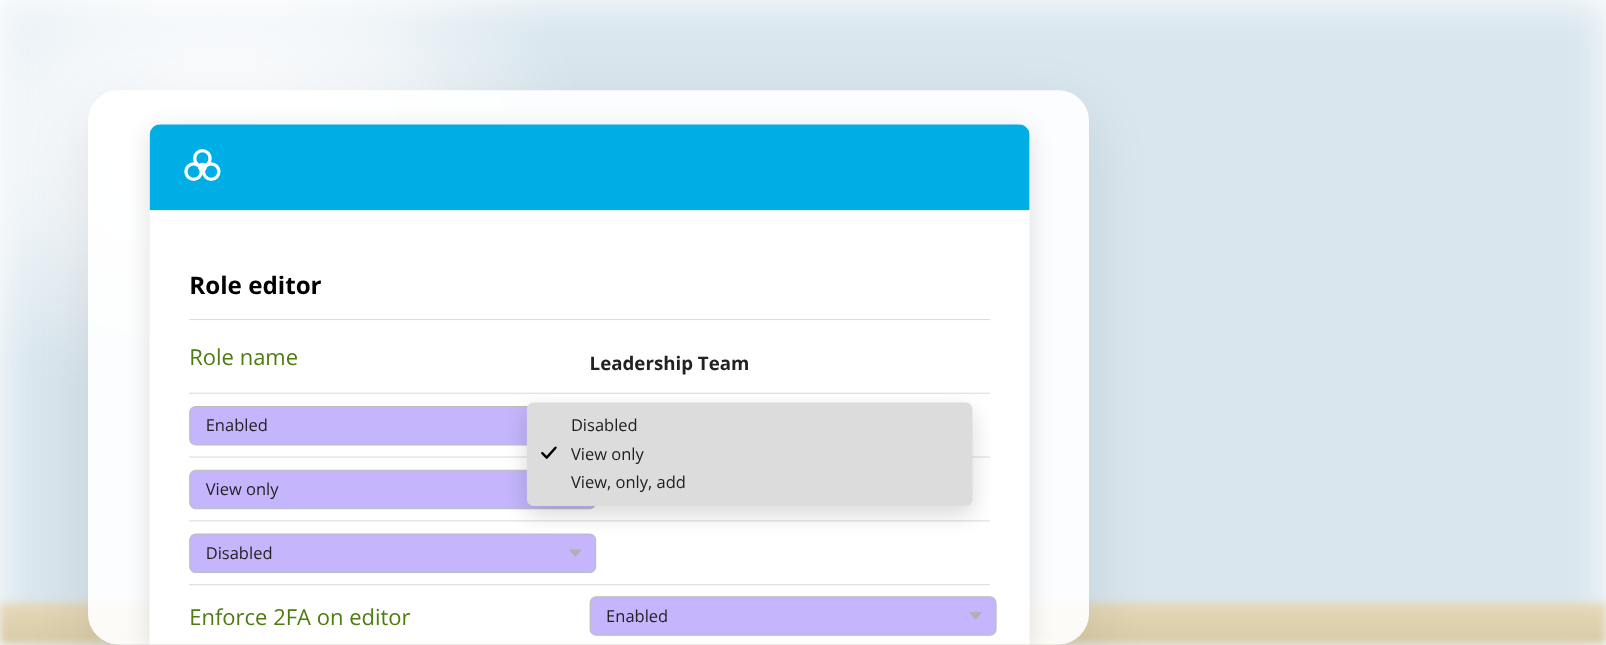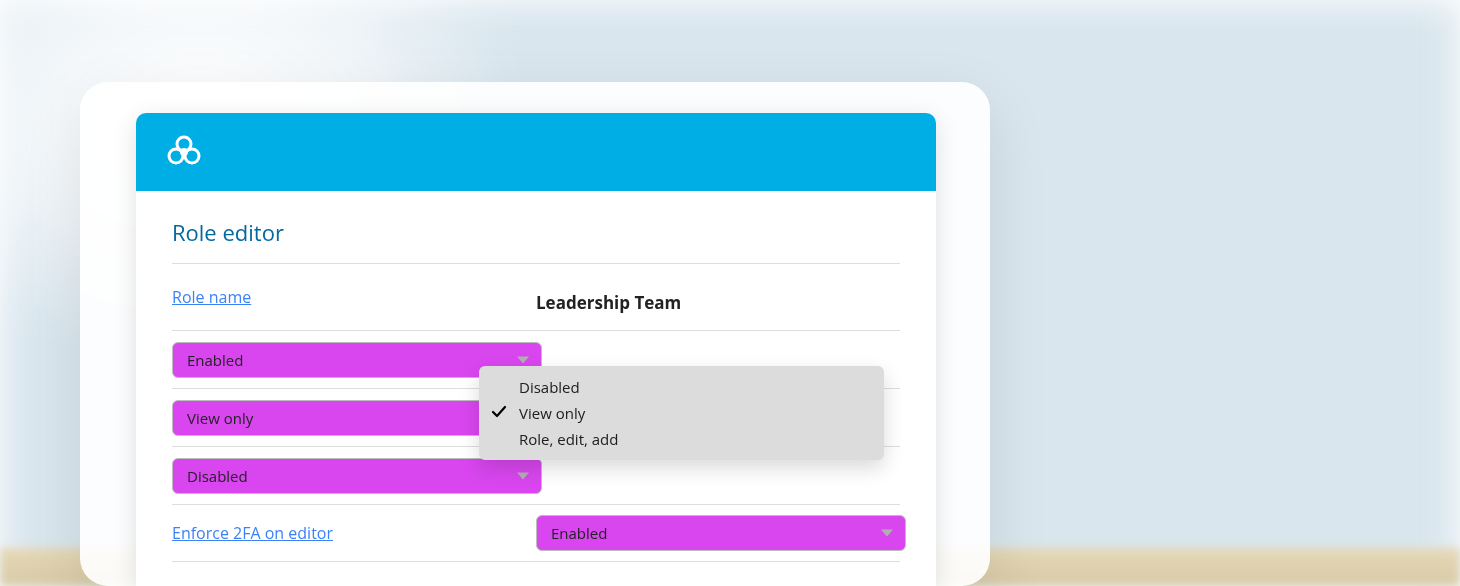--- a/index.html
+++ b/index.html
@@ -52,38 +52,38 @@
     padding-left: 28px;
   }
   .logo { display: inline-flex; }
 
   .content {
     padding: 26px 36px 0 36px;
   }
 
   .title {
     font-size: 22px;
-    font-weight: 400;
-    color: #0369a1;
+    font-weight: 700;
+    color: #000000;
     padding-bottom: 16px;
+    margin-top: 27px;
   }
 
   .row {
     display: flex;
     align-items: center;
     min-height: 58px;
     border-top: 1px solid #dddddd;
   }
   .row:last-child { border-bottom: 1px solid #dddddd; }
 
   .label {
     flex: 0 0 50%;
-    color: #3b82f6;
-    font-size: 16px;
-    text-decoration: underline;
+    color: #4d7c0f;
+    font-size: 20px;
   }
 
   .value {
     flex: 1;
     position: relative;
   }
 
   .rolename-value {
     font-weight: 700;
     color: #222224;
@@ -92,21 +92,21 @@
     margin-top: 11px;
   }
 
   
   .select {
     position: relative;
     width: 370px;
     height: 36px;
     border: 1px solid #bdbdbd;
     border-radius: 6px;
-    background: #d946ef;
+    background: #c4b5fd;
     display: flex;
     align-items: center;
     padding: 0 14px;
     color: #222224;
     font-size: 15px;
     cursor: pointer;
   }
   .select .caret {
     position: absolute;
     right: 12px;
@@ -226,18 +226,18 @@
       </div>
       <div class="opt">
         <span class="check">
           <svg width="16" height="16" viewBox="0 0 16 16">
               <path d="M2 8 L6 12 L14 3" stroke="#000" stroke-width="2.2" fill="none" stroke-linecap="round" stroke-linejoin="round"></path>
             </svg>
         </span>
         <span>View only</span>
       </div>
       <div class="opt">
-        <span>Role, edit, add</span>
+        <span>View, only, add</span>
       </div>
     </div>
 
   </div>
 </div>
 
 </body></html>

